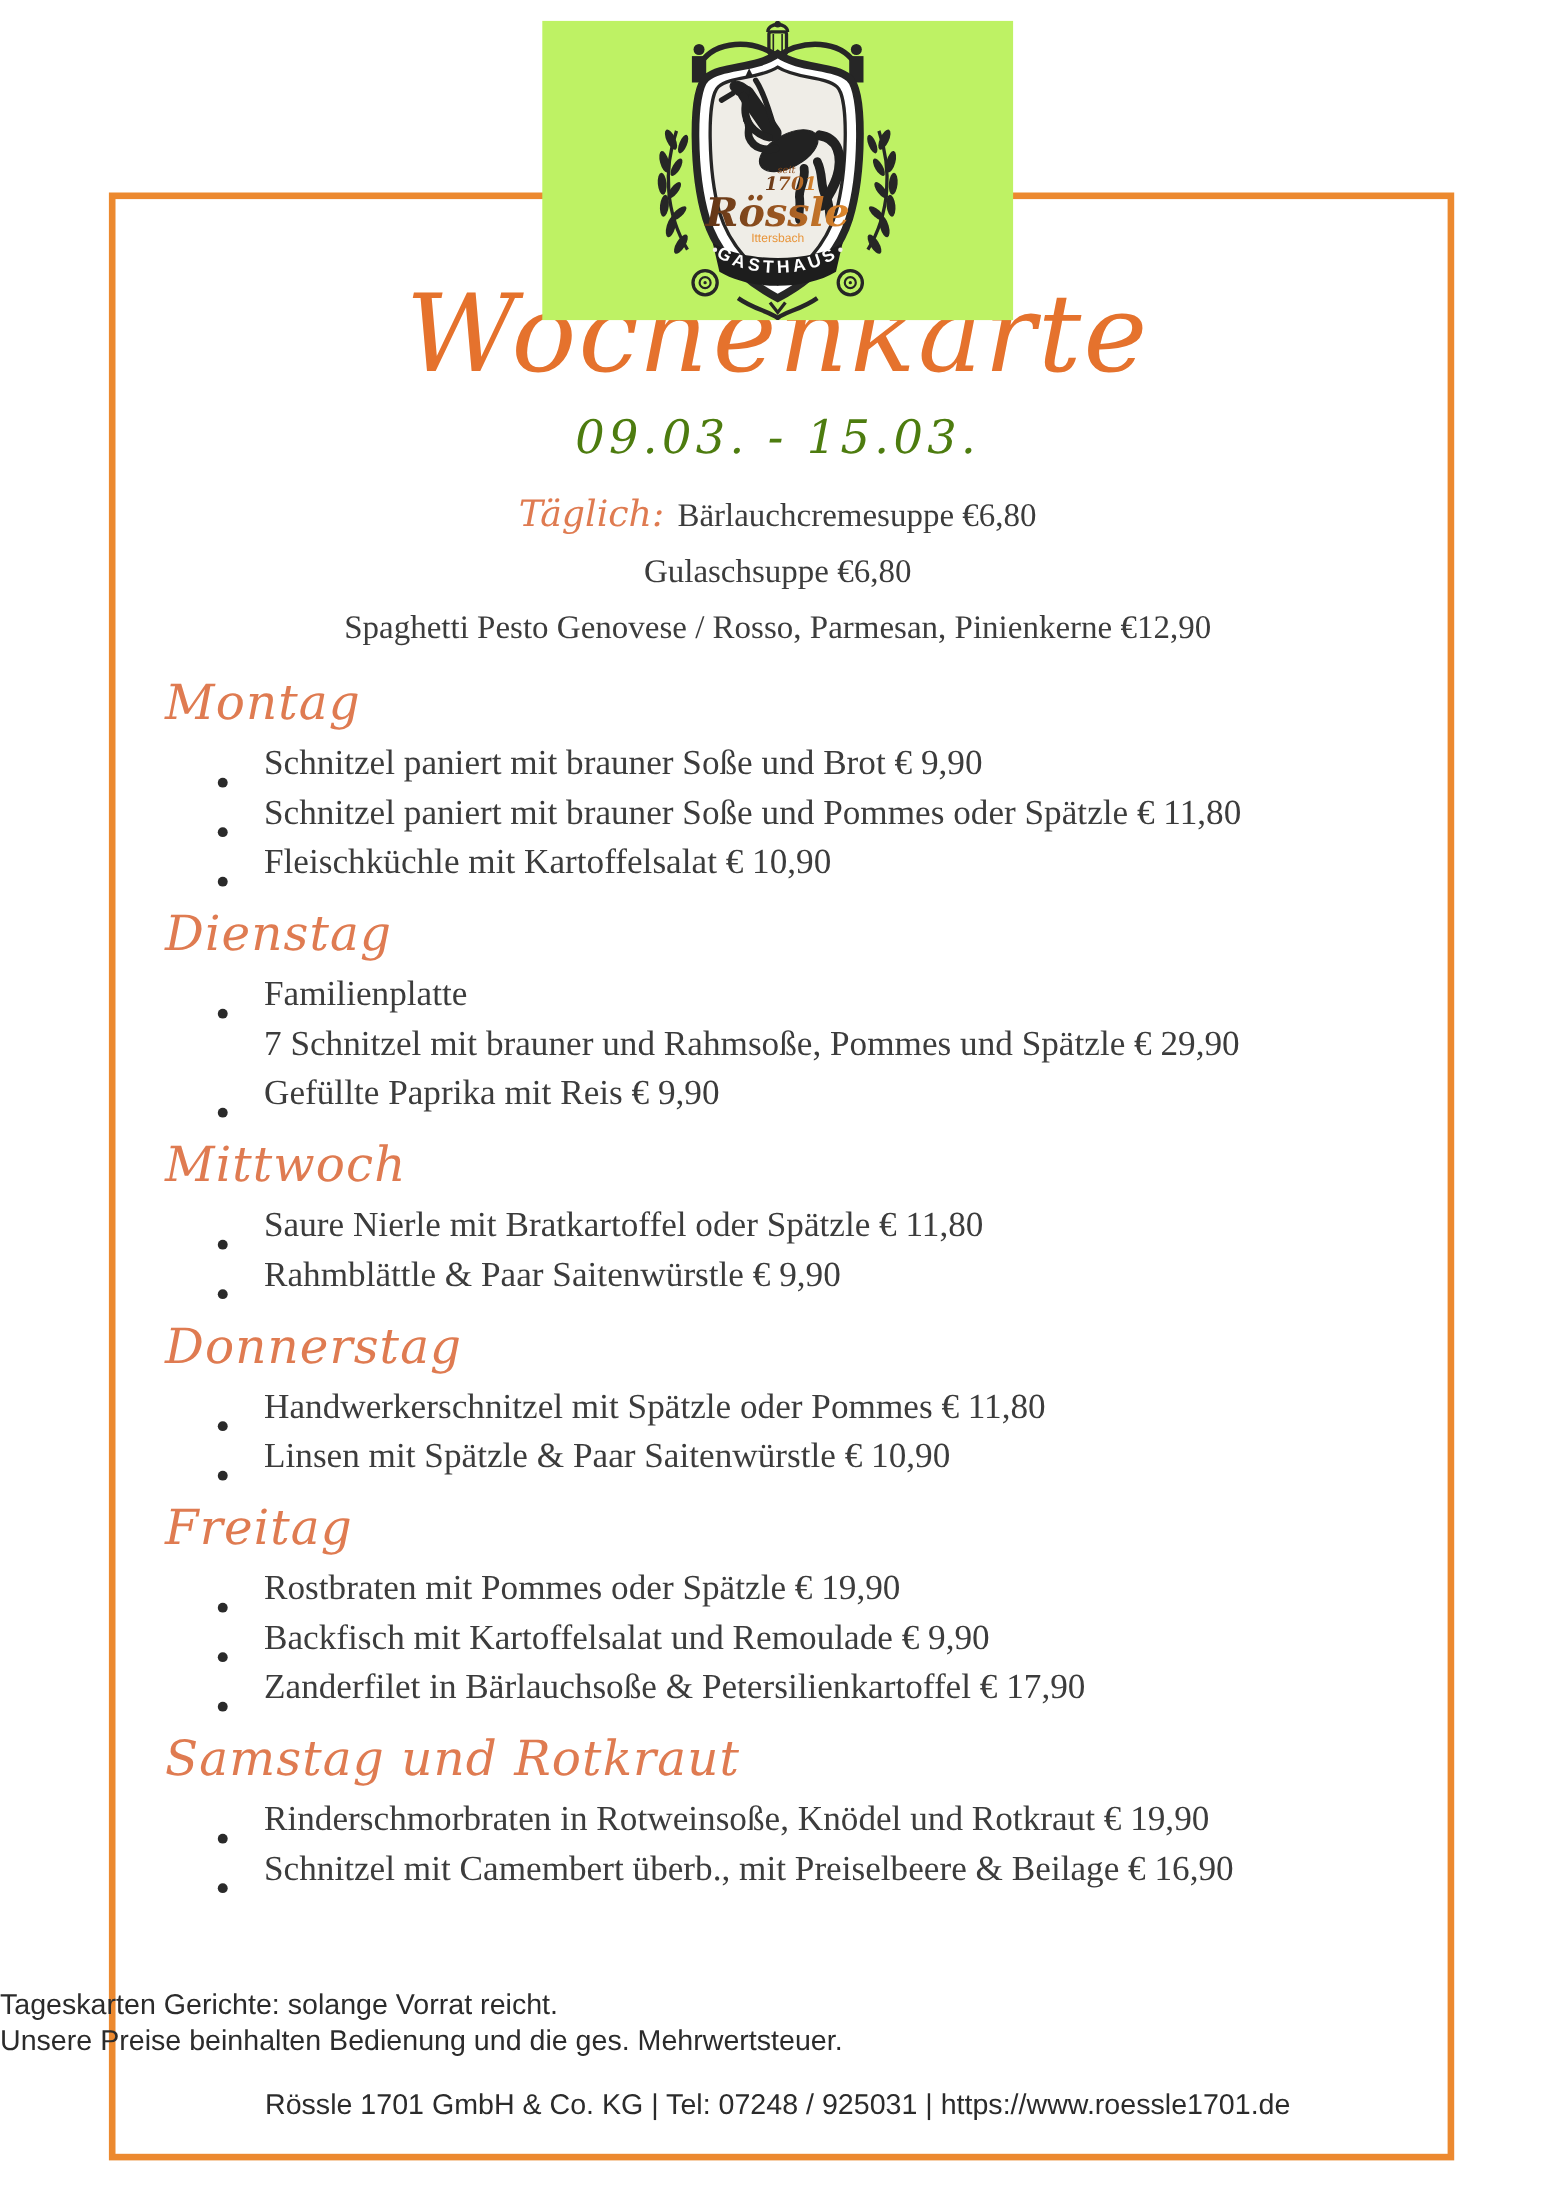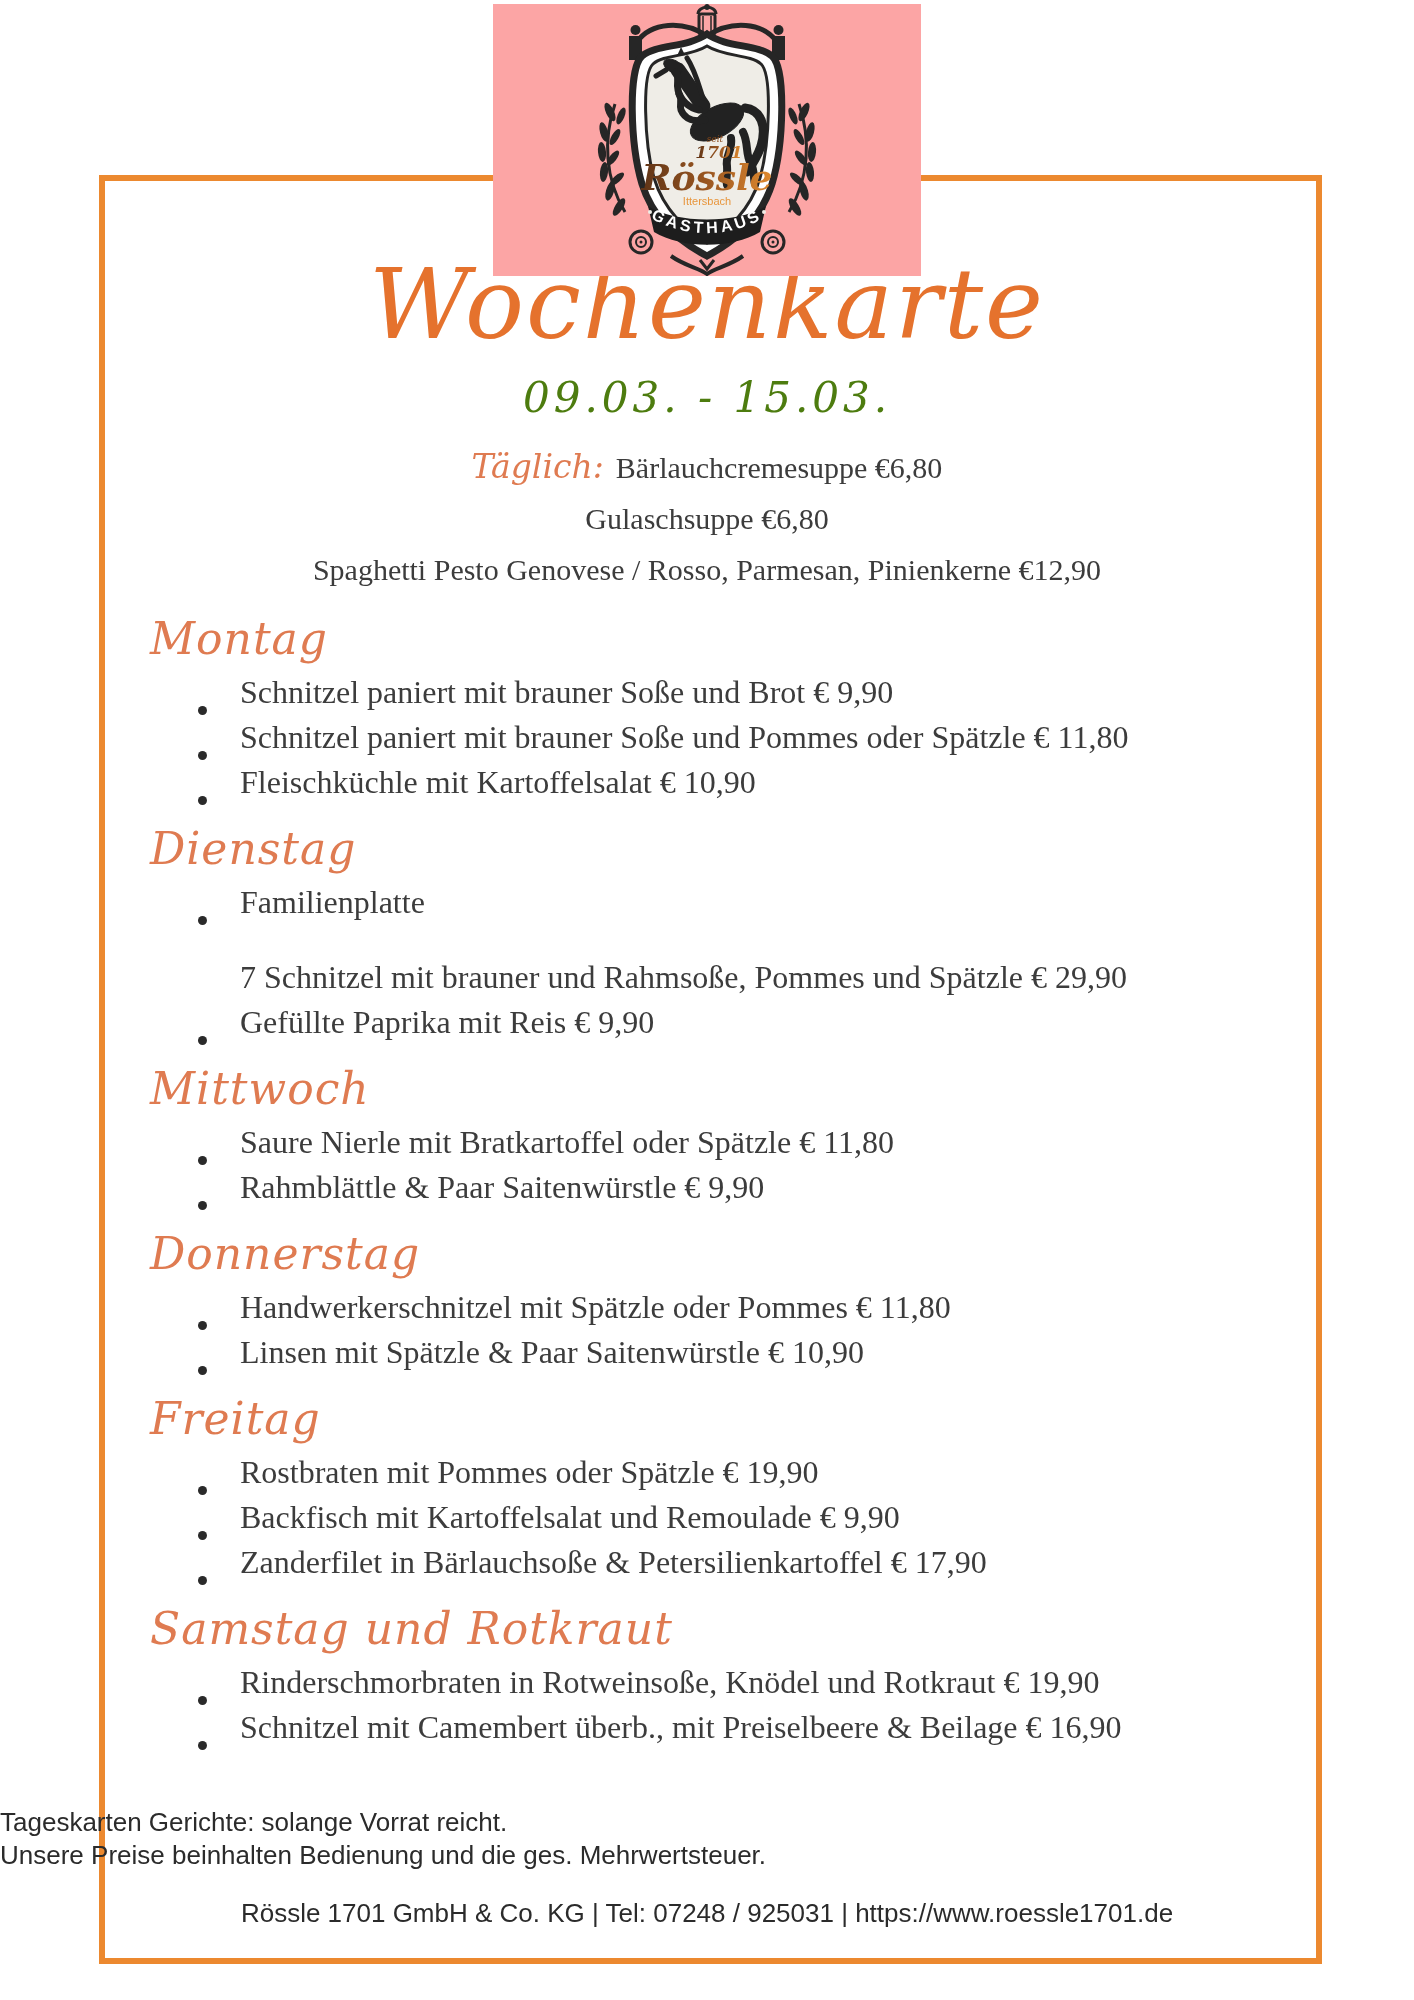--- a/index.html
+++ b/index.html
@@ -5,22 +5,22 @@
   html,body{margin:0;padding:0;background:#ffffff;}
   .page{
     position:relative;width:1414px;height:2000px;background:#fff;overflow:hidden;
     font-family:"Liberation Serif", serif;color:#3c3c3c;
   }
   .frame{
     position:absolute;left:99px;right:92px;top:175px;bottom:36px;
     border:6px solid var(--accent,#EC892F);z-index:0;
   }
   .logo-wrap{
-    position:absolute;top:4px;left:50%;transform:translateX(-50%);
-    z-index:2;background:#fca5a5;padding:0 58px;text-align:right;
+    position:absolute;top:19px;left:50%;transform:translateX(-50%);
+    z-index:2;background:#bef264;padding:0 58px;text-align:right;
   }
   .logo-wrap svg{display:block;width:312px;height:272px;}
   .content{position:absolute;top:240px;left:0;width:100%;z-index:1;}
   .title{
     margin:0;text-align:center;font-family:"DejaVu Serif", serif;font-style:italic;font-weight:normal;
     font-size:98px;line-height:1.32;color:var(--title,#E5722D);letter-spacing:2px;
   }
   .date-range{
     margin-top:4px;text-align:center;font-family:"DejaVu Serif", serif;font-style:italic;
     font-size:42px;line-height:50px;color:#4d7c0f;letter-spacing:4px;
@@ -33,21 +33,21 @@
   .section{margin-top:13px;}
   .day-heading{
     margin:0 0 0 150px;font-family:"DejaVu Serif", serif;font-style:italic;font-weight:normal;
     font-size:44px;line-height:62px;color:var(--salmon,#DF7B51);letter-spacing:1px;
   }
   .item-line{display:flex;align-items:flex-end;font-size:32px;line-height:45px;}
   .item-line .dot{
     flex:none;width:9px;height:9px;border-radius:50%;background:#2a2a2a;
     margin:18px 33px 0 198px;
   }
-  .item-line.cont{padding-left:240px;margin-top:30px;}
+  .item-line.cont{padding-left:240px;}
   .footer-notes{
     position:absolute;top:1806px;left:0;width:100%;z-index:1;text-align:left;
     font-family:"Liberation Sans", sans-serif;font-size:26px;line-height:33px;color:#2b2b2b;
   }
   .company-line{
     position:absolute;top:1898px;left:0;width:100%;z-index:1;text-align:center;
     font-family:"Liberation Sans", sans-serif;font-size:26px;color:#2b2b2b;
   }
 </style>
 </head>

